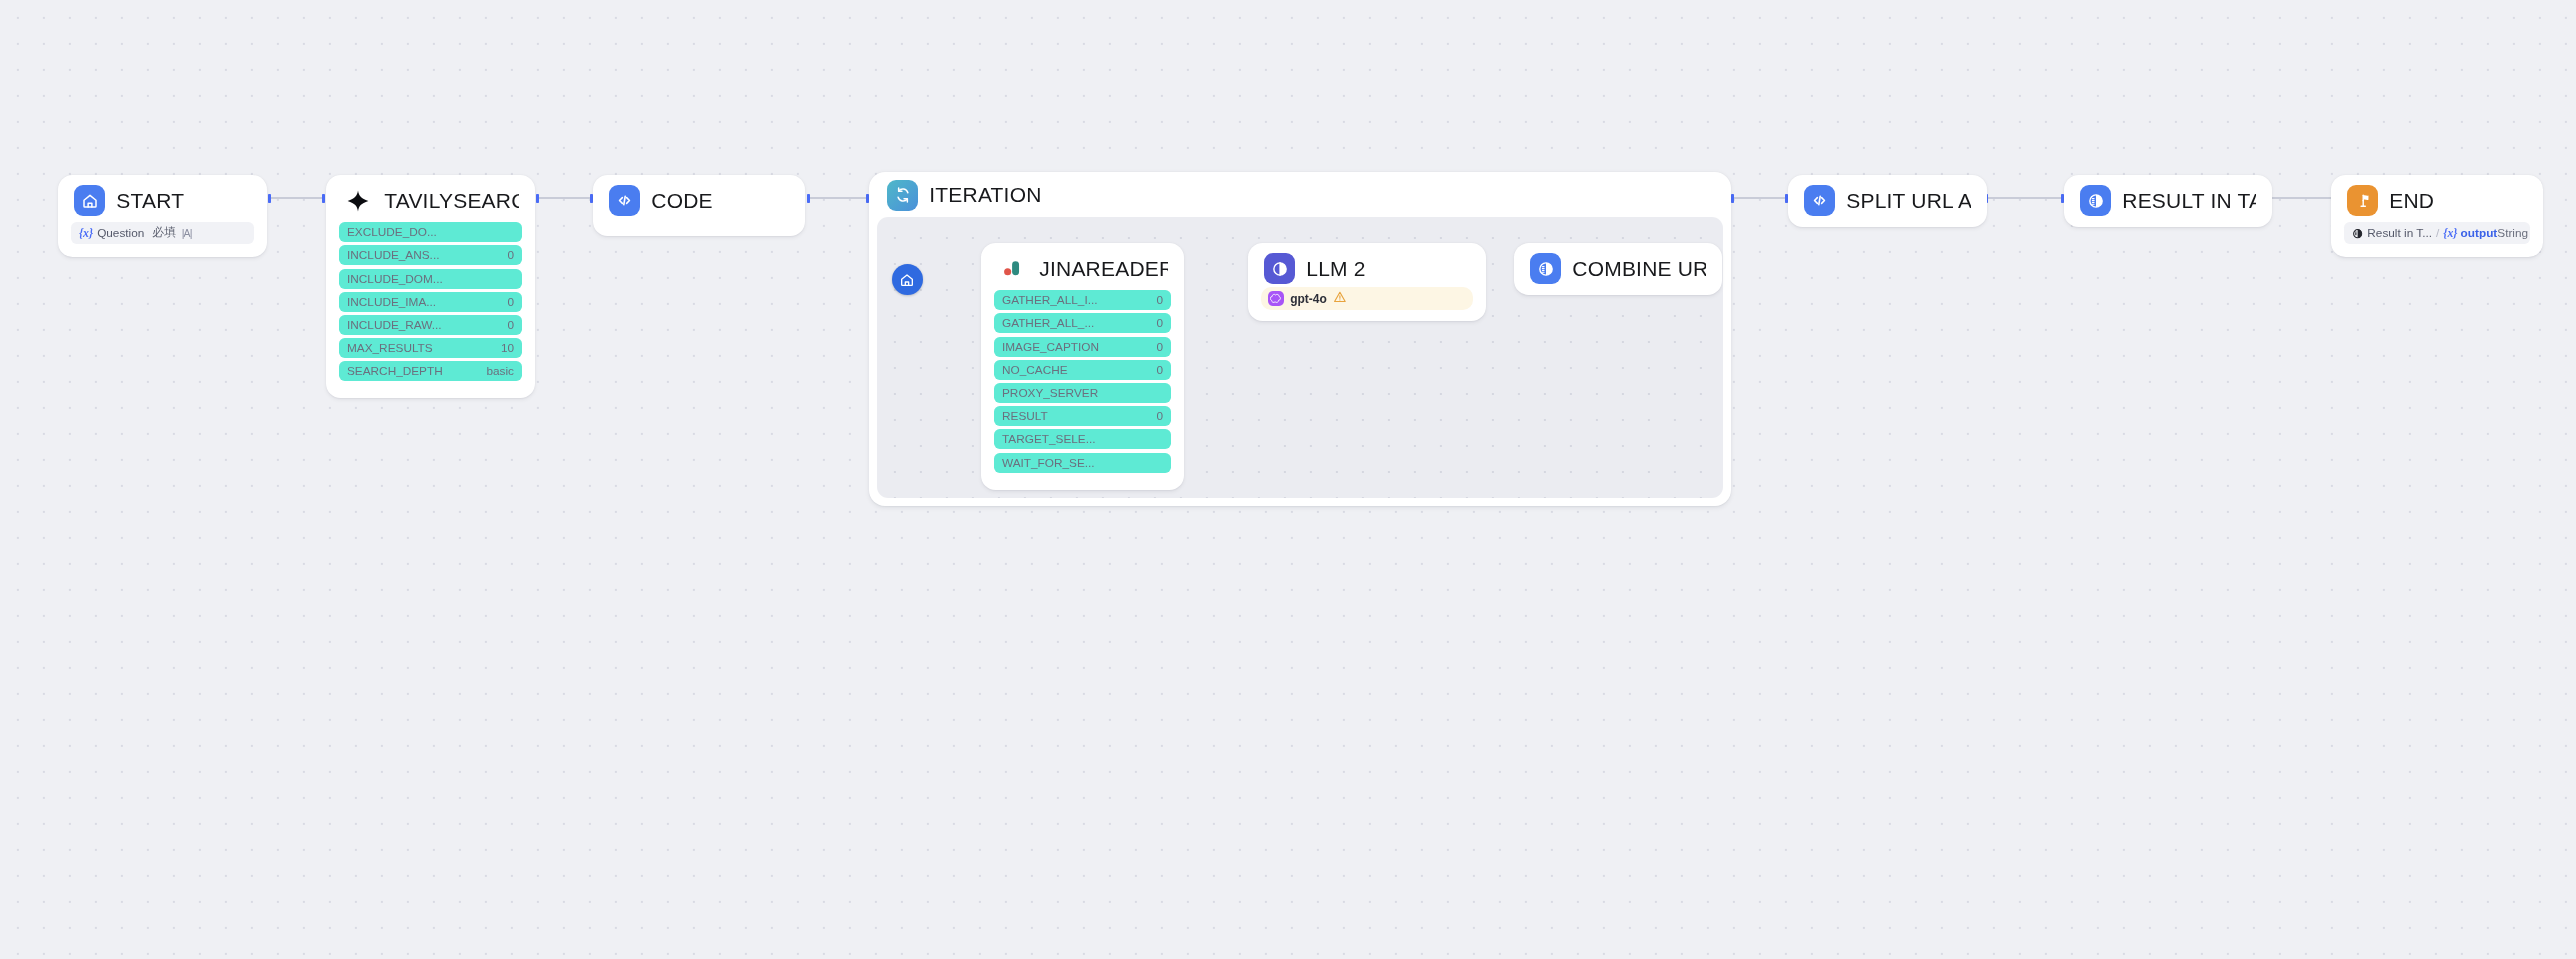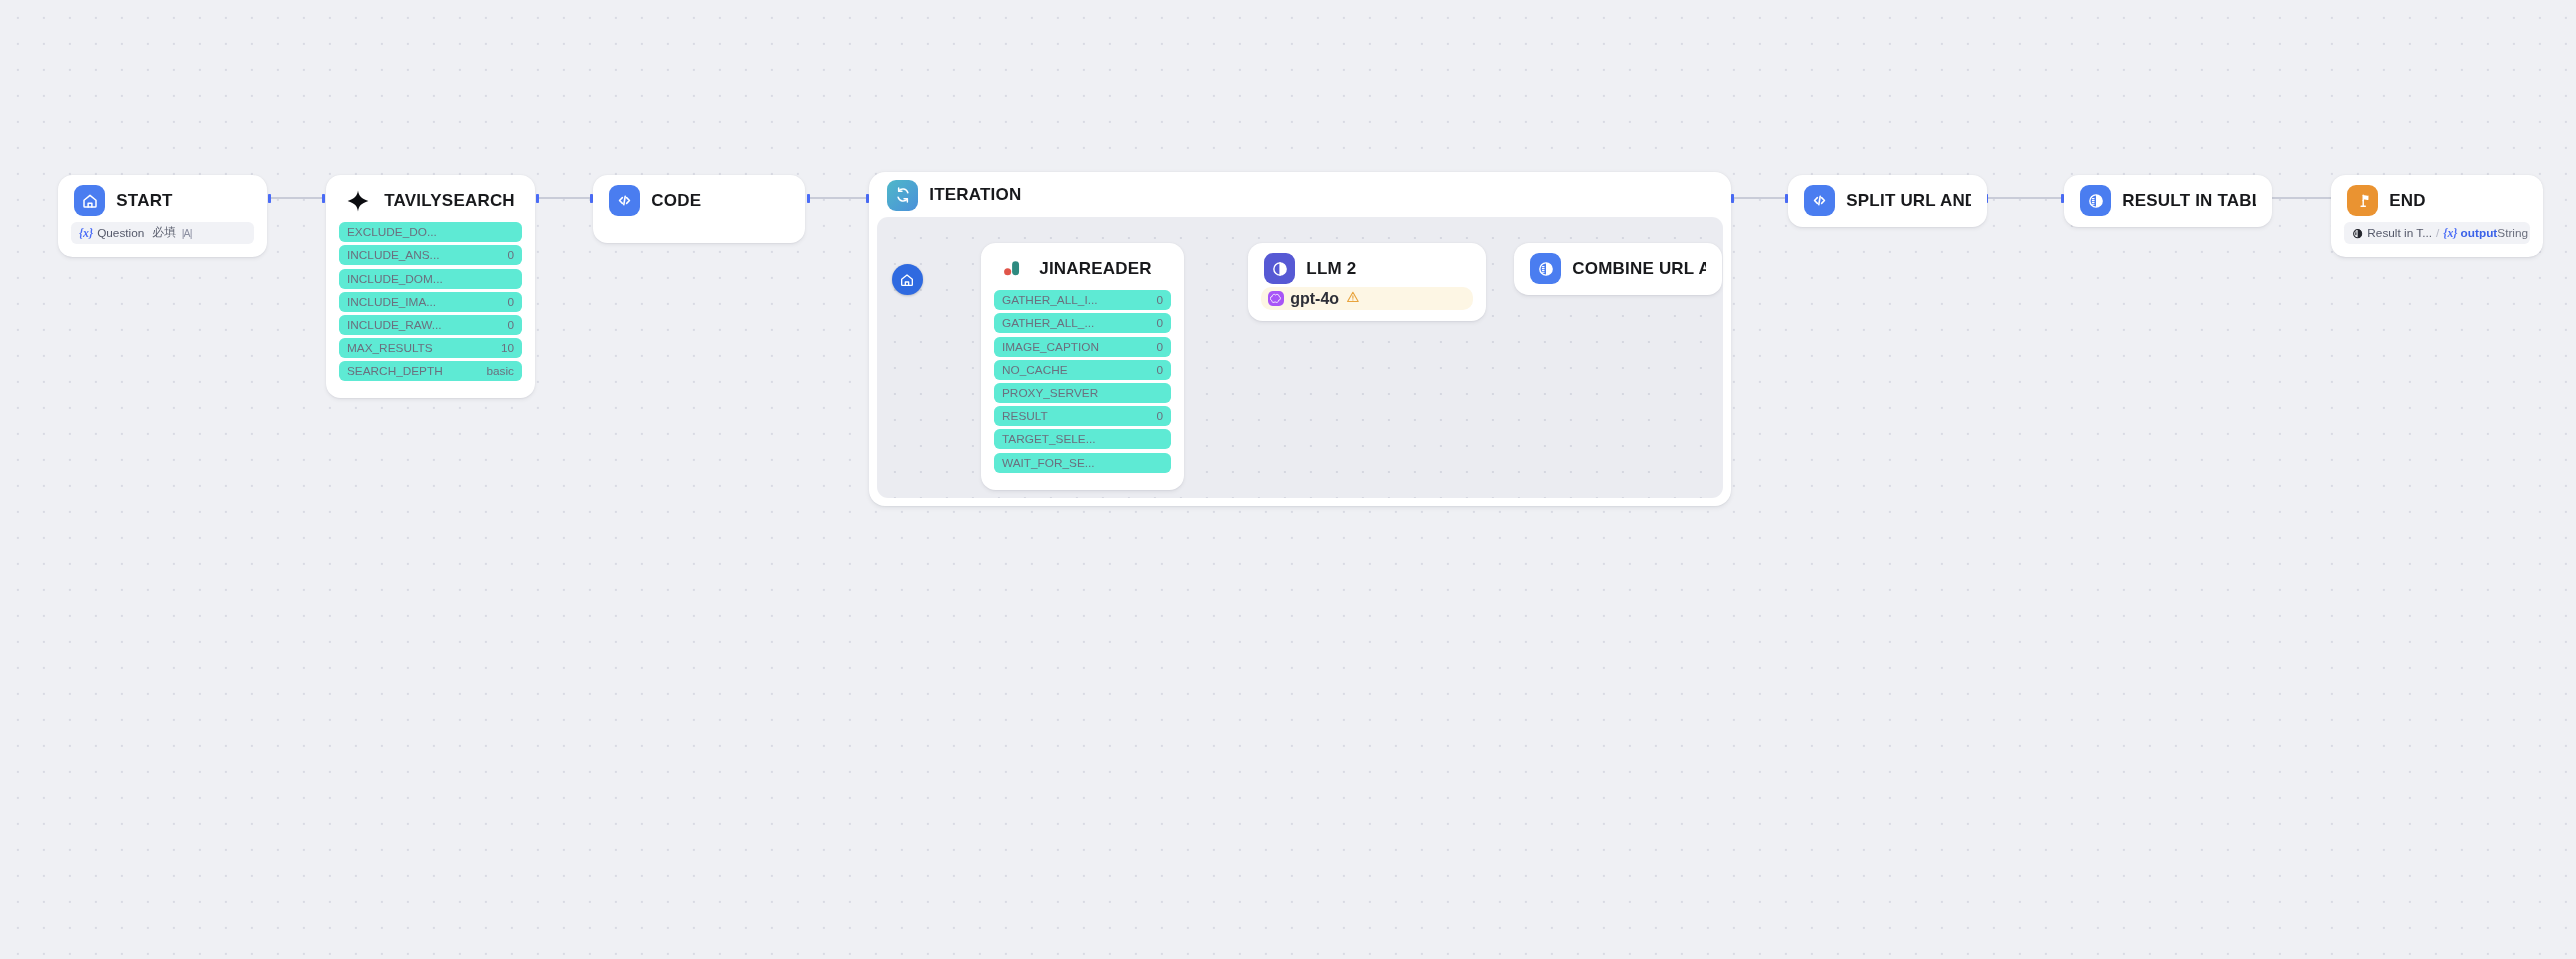--- a/index.html
+++ b/index.html
@@ -30,22 +30,22 @@
     padding: 8px 0 0 0;
   }
   .node-head {
     display: flex;
     align-items: center;
     gap: 11.3px;
     padding: 4px 16px 4.9px 16px;
     height: 36px;
   }
   .node-title {
-    font-size: 17px;
-    font-weight: 700;
+    font-size: 21px;
+    font-weight: 400;
     color: #18191c;
     letter-spacing: 0.2px;
     white-space: nowrap;
     overflow: hidden;
   }
 
   
   .badge {
     width: 31px; height: 31px;
     border-radius: 9px;
@@ -98,21 +98,21 @@
 
   
   .model-row {
     display: flex; align-items: center;
     gap: 6.5px;
     height: 23px;
     margin: 0 13px 11.3px 13px;
     padding: 0 7.3px;
     border-radius: 10px;
     background: #fdf6e4;
-    font-size: 16px;
+    font-size: 12px;
     font-weight: 600;
     color: #2d2f38;
   }
   .oai {
     width: 15.4px; height: 15.4px; border-radius: 4.9px;
     background: #a855f7;
     display: flex; align-items: center; justify-content: center;
     flex: 0 0 15.4px;
   }
 
@@ -237,21 +237,21 @@
           <span class="k">MAX_RESULTS</span>
           <span class="v">10</span>
         </div>
       <div class="row">
           <span class="k">SEARCH_DEPTH</span>
           <span class="v">basic</span>
         </div>
     </div>
   </div>
 
-  <div class="node" style="left:593px; top:175px; width:212px; padding-bottom:24px;">
+  <div class="node" style="left:593px; top:175px; width:212px; padding-bottom:17px;">
     <div class="node-head">
       <span class="badge b-blue">
         <svg width="17" height="17" viewBox="0 0 24 24" fill="none" stroke="#ffffff" stroke-width="2.2" stroke-linecap="round" stroke-linejoin="round">
           <path d="M9 8 L5 12 L9 16"></path>
             <path d="M15 8 L19 12 L15 16"></path>
             <path d="M13 6 L11 18"></path>
         </svg>
       </span>
       <span class="node-title">CODE</span>
     </div>

